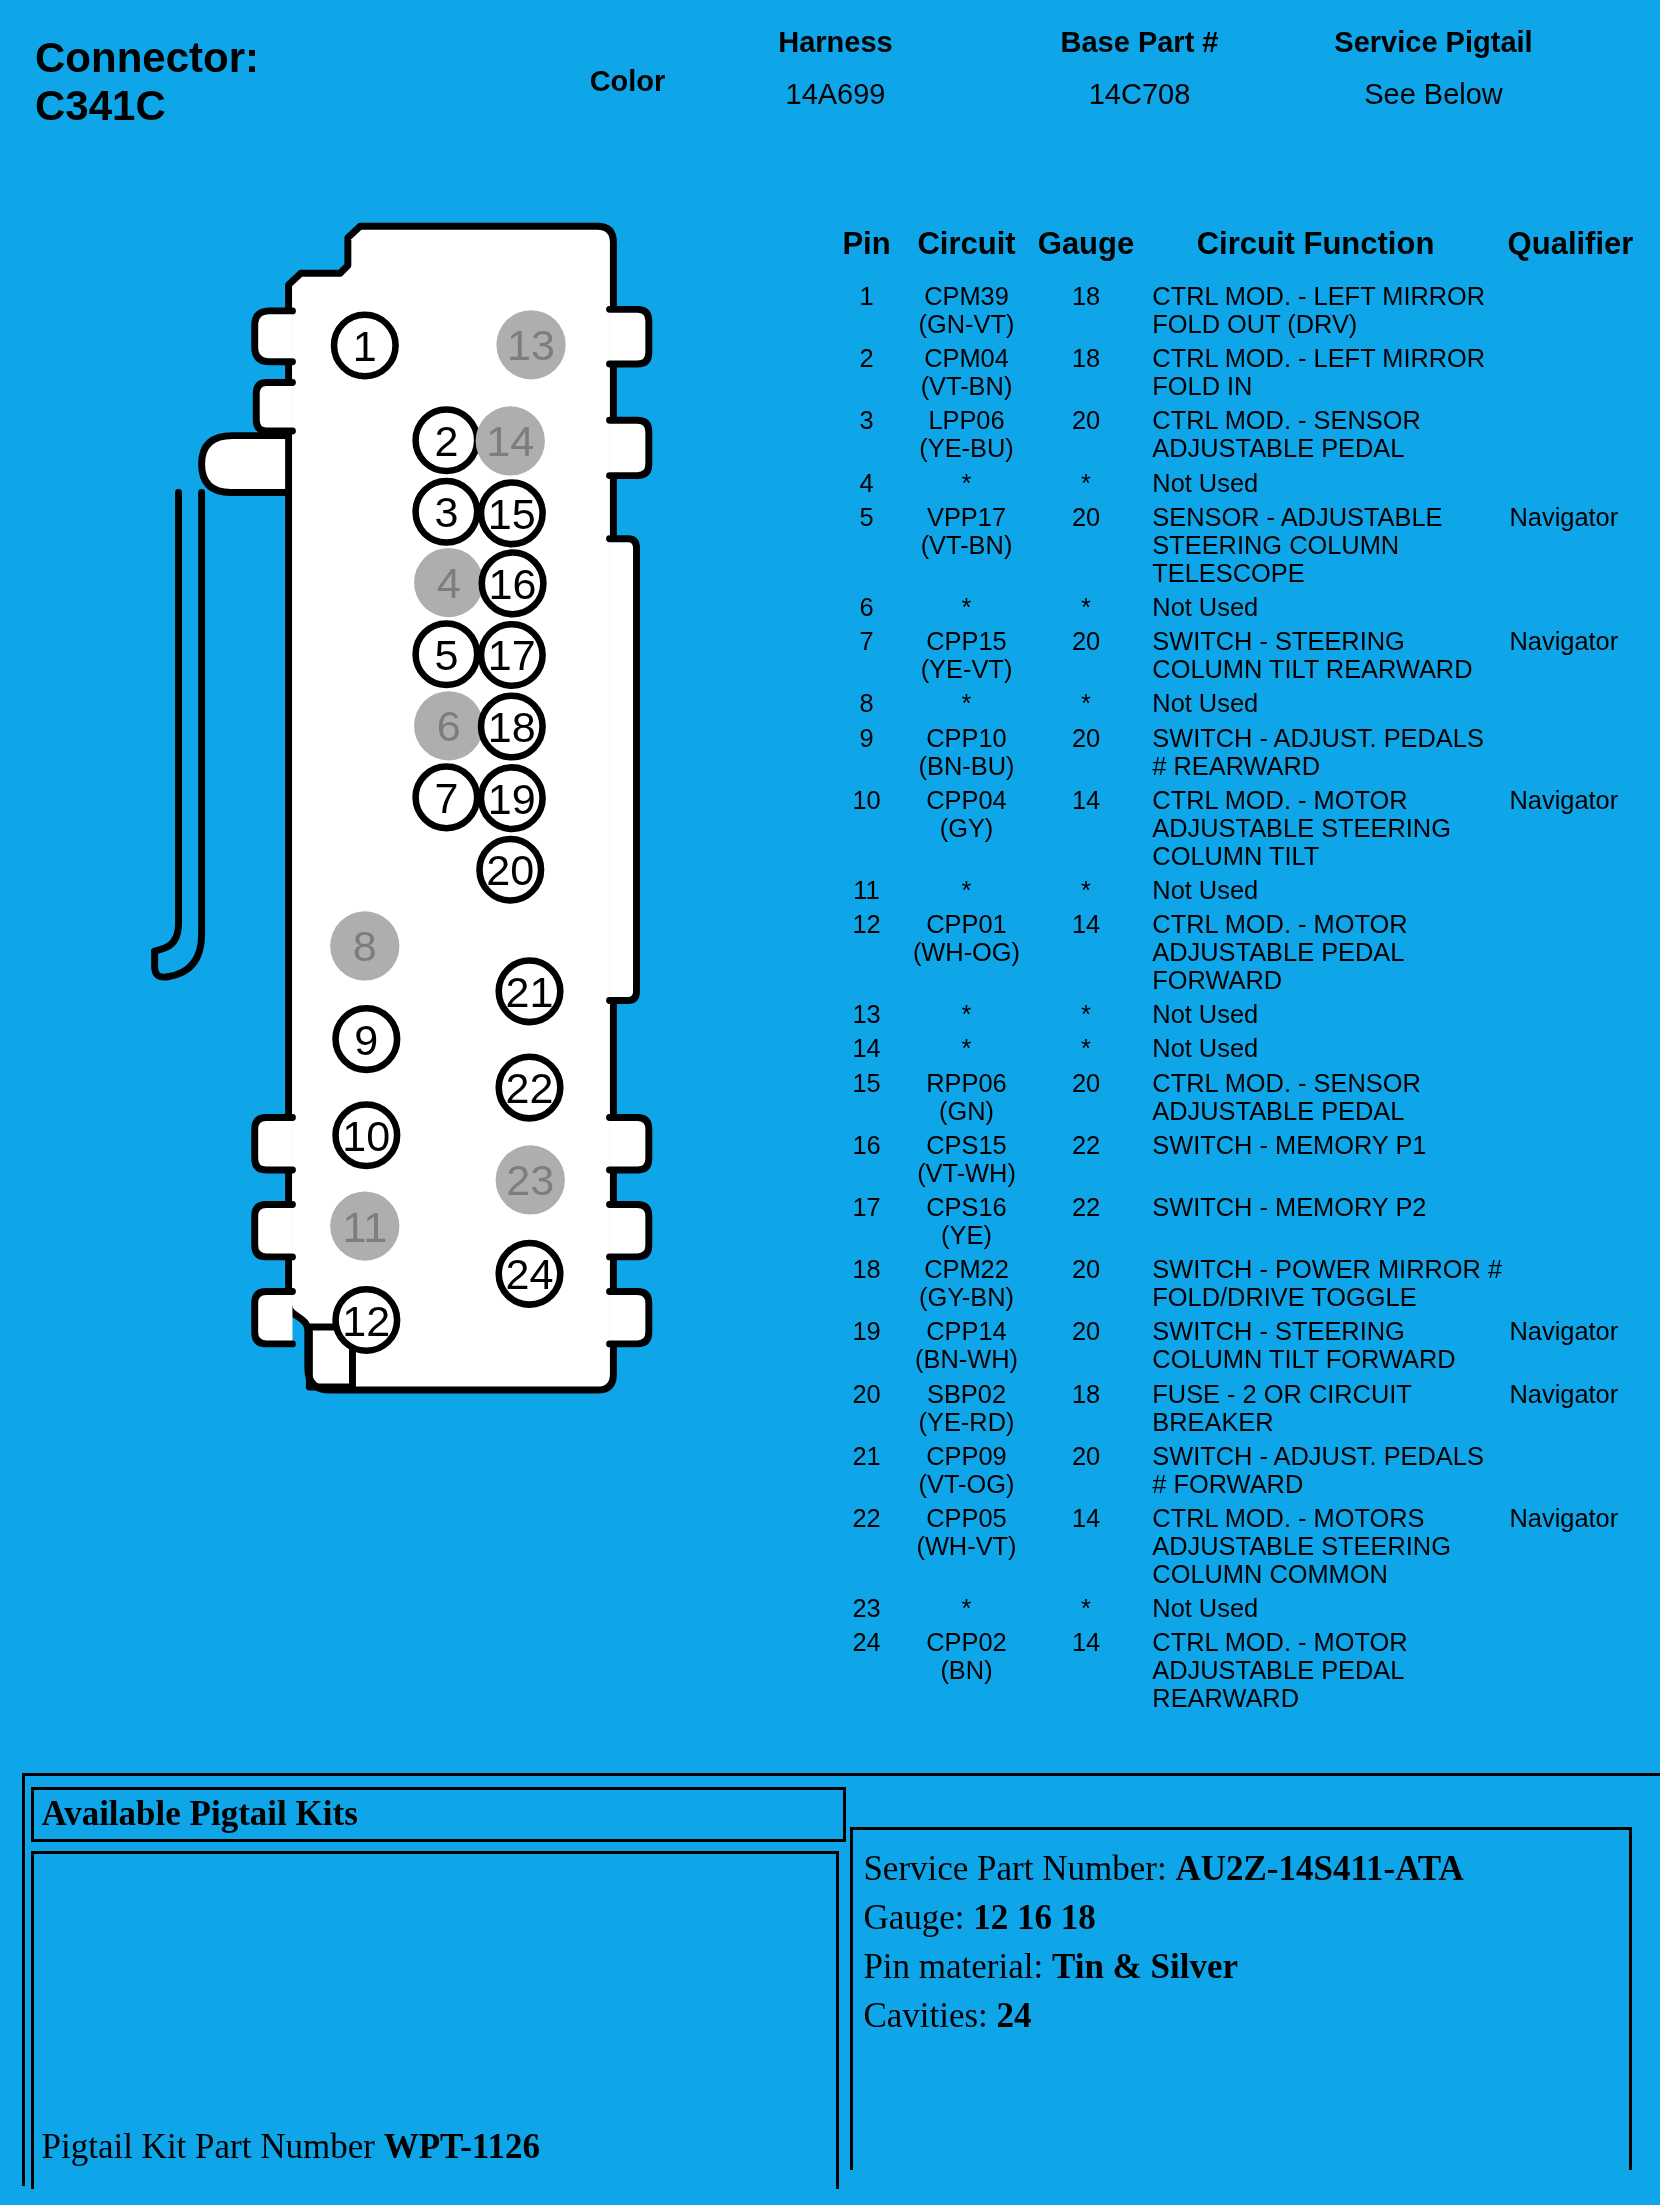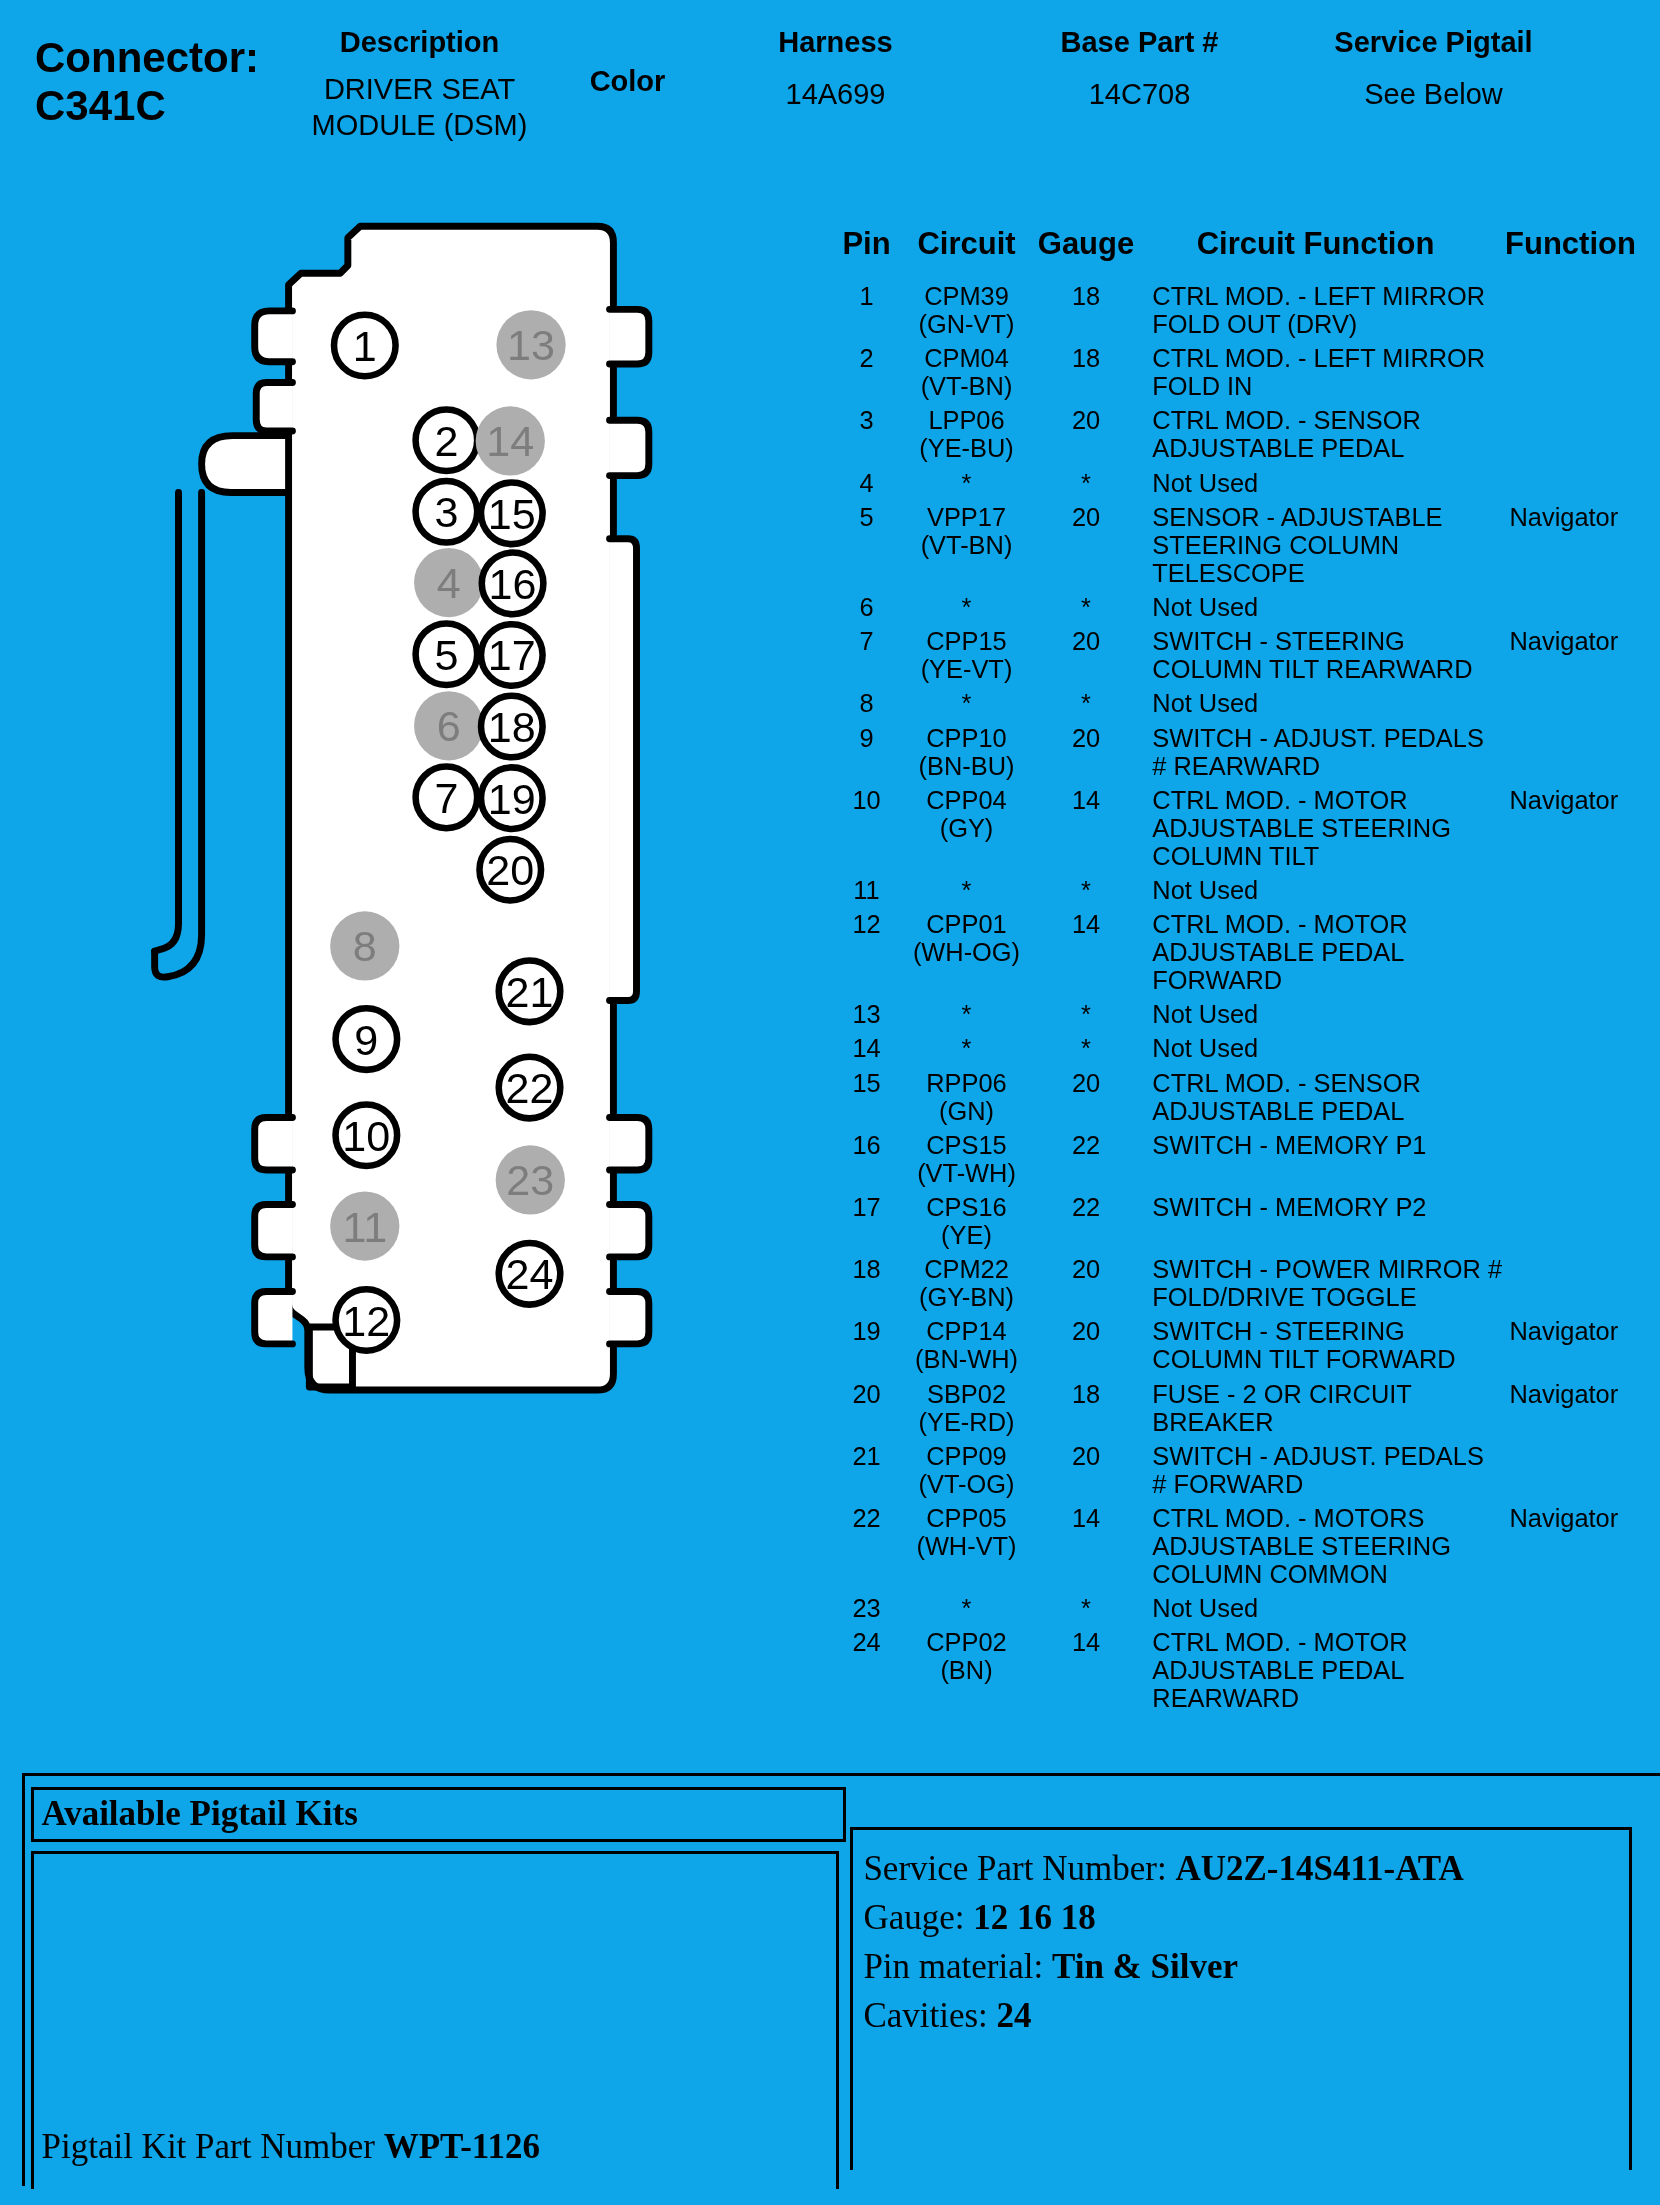--- a/index.html
+++ b/index.html
@@ -51,27 +51,20 @@
 </style>
 </head>
 <body>
 
 <div class="page">
 
   <div class="hdr">
     <div class="conn-title">
       <div>Connector:</div>
       <div>C341C</div>
-    </div>
-    <div class="hcol col-desc">
-      <div class="hlabel">Description</div>
-      <div class="hval">
-        <div>DRIVER SEAT</div>
-        <div>MODULE (DSM)</div>
-      </div>
     </div>
     <div class="hcol col-color">
       <div class="hlabel">Color</div>
     </div>
     <div class="hcol col-harness">
       <div class="hlabel">Harness</div>
       <div class="hval">14A699</div>
     </div>
     <div class="hcol col-base">
       <div class="hlabel">Base Part #</div>
@@ -167,21 +160,21 @@
         <text x="688" y="1655" dy="0.36em" text-anchor="middle" font-family="&quot;Liberation Sans&quot;, sans-serif" font-size="56" fill="#000">24</text>
       </g>
   </svg>
 
   <div class="ptable">
     <div class="thead">
       <div class="th">Pin</div>
       <div class="th">Circuit</div>
       <div class="th">Gauge</div>
       <div class="th">Circuit Function</div>
-      <div class="th">Function</div>
+      <div class="th">Qualifier</div>
     </div>
     <div id="pin-table-rows">
         <div class="trow">
           <div class="tcell c-pin">1</div>
           <div class="tcell c-circuit">
             <div>CPM39</div>
             <div>(GN-VT)</div>
           </div>
           <div class="tcell c-gauge">18</div>
           <div class="tcell c-func">

